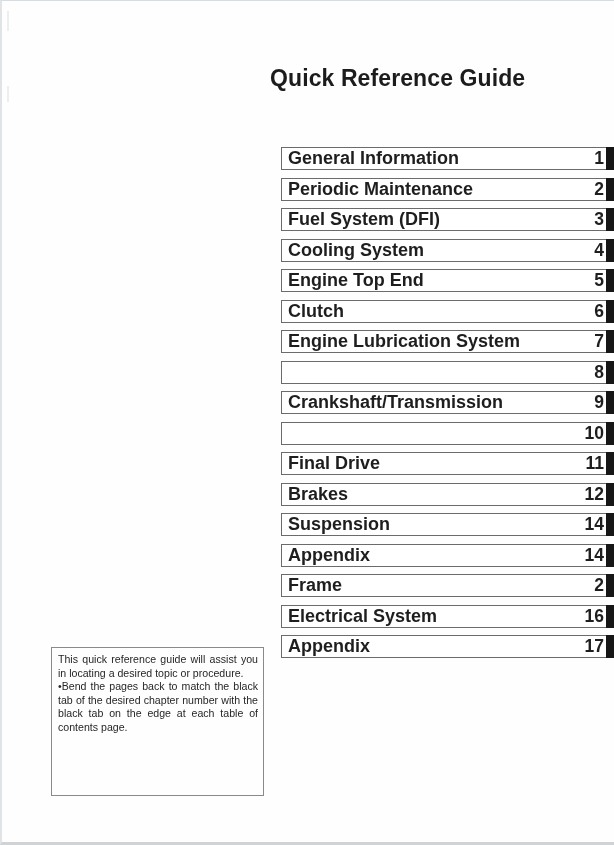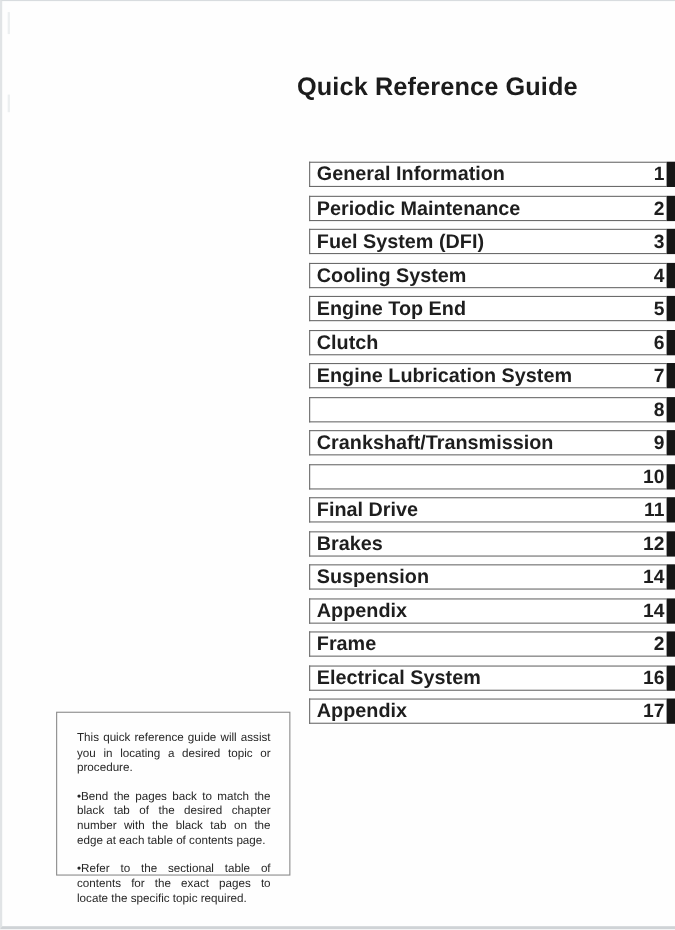--- a/index.html
+++ b/index.html
@@ -6,21 +6,21 @@
     body { width: 614px; height: 845px; position: relative; overflow: hidden; font-family: "Liberation Sans", sans-serif; color: #1a1a1a; }
     .page { position: absolute; left: 0; top: 0; width: 614px; height: 845px; background: #fefefe; border-top: 1px solid #d8dcdf; border-left: 2px solid #e1e4e6; border-bottom: 3px solid #cfd3d6; box-sizing: border-box; }
     .title { position: absolute; left: 268px; top: 64px; font-size: 23px; font-weight: bold; color: #1c1c1c; letter-spacing: 0.1px; white-space: nowrap; }
     .toc { position: absolute; left: 279px; top: 146px; width: 335px; }
     .row { position: absolute; left: 0; width: 335px; height: 23px; cursor: pointer; }
     .row .box { position: absolute; left: 0; top: 0; width: 325px; height: 23px; border: 1.5px solid #6b6b6b; border-right: none; box-sizing: border-box; background: #fff; }
     .row .label { position: absolute; left: 7px; top: 1px; font-size: 18px; font-weight: bold; color: #1e1e1e; white-space: nowrap; line-height: 20px; }
     .row .num { position: absolute; right: 12px; top: 1px; font-size: 17.5px; font-weight: bold; color: #1e1e1e; line-height: 20px; }
     .row .tab { position: absolute; left: 325px; top: 0; width: 10px; height: 23px; background: #161616; }
     .info { position: absolute; left: 49px; top: 646px; width: 213px; height: 149px; border: 1.5px solid #8a8a8a; box-sizing: border-box; padding: 5px 5px 4px 6px; font-size: 10.6px; line-height: 13.5px; color: #262626; text-align: justify; }
-    .info p { margin: 12px; }
+    .info p { margin: 0; }
     .info .bullet { padding-left: 0; }
     .smudge { position: absolute; left: 5px; width: 2px; background: #eceff0; }
   </style>
 </head>
 <body>
 
 <div class="page">
   <div class="smudge" style="top:10px;height:20px;"></div>
   <div class="smudge" style="top:85px;height:16px;"></div>
 
@@ -125,15 +125,14 @@
         <div class="box"></div>
         <span class="label">Appendix</span>
         <span class="num">17</span>
         <div class="tab"></div>
       </div>
     </div>
 
   <div class="info">
     <p>This quick reference guide will assist you in locating a desired topic or procedure.</p>
     <p class="bullet">•Bend the pages back to match the black tab of the desired chapter number with the black tab on the edge at each table of contents page.</p>
-    <p class="bullet">•Refer to the sectional table of contents for the exact pages to locate the specific topic required.</p>
   </div>
 </div>
 
 </body></html>

